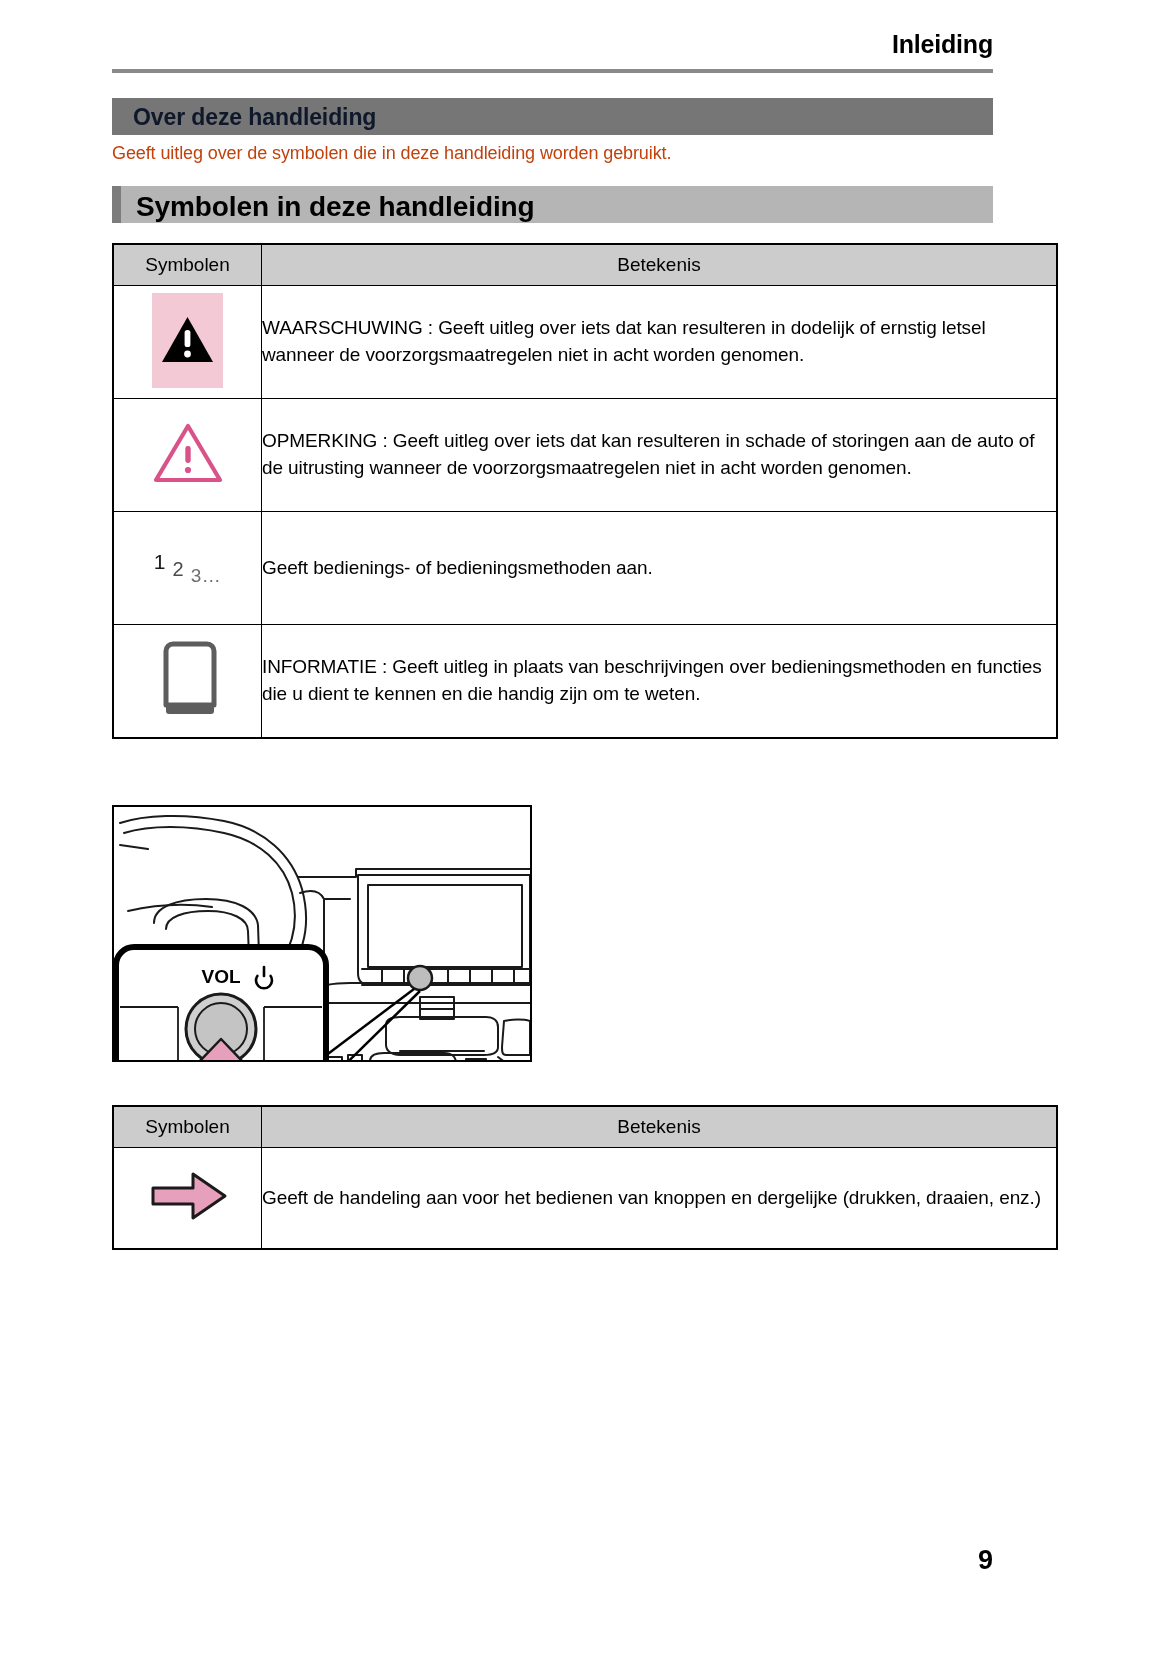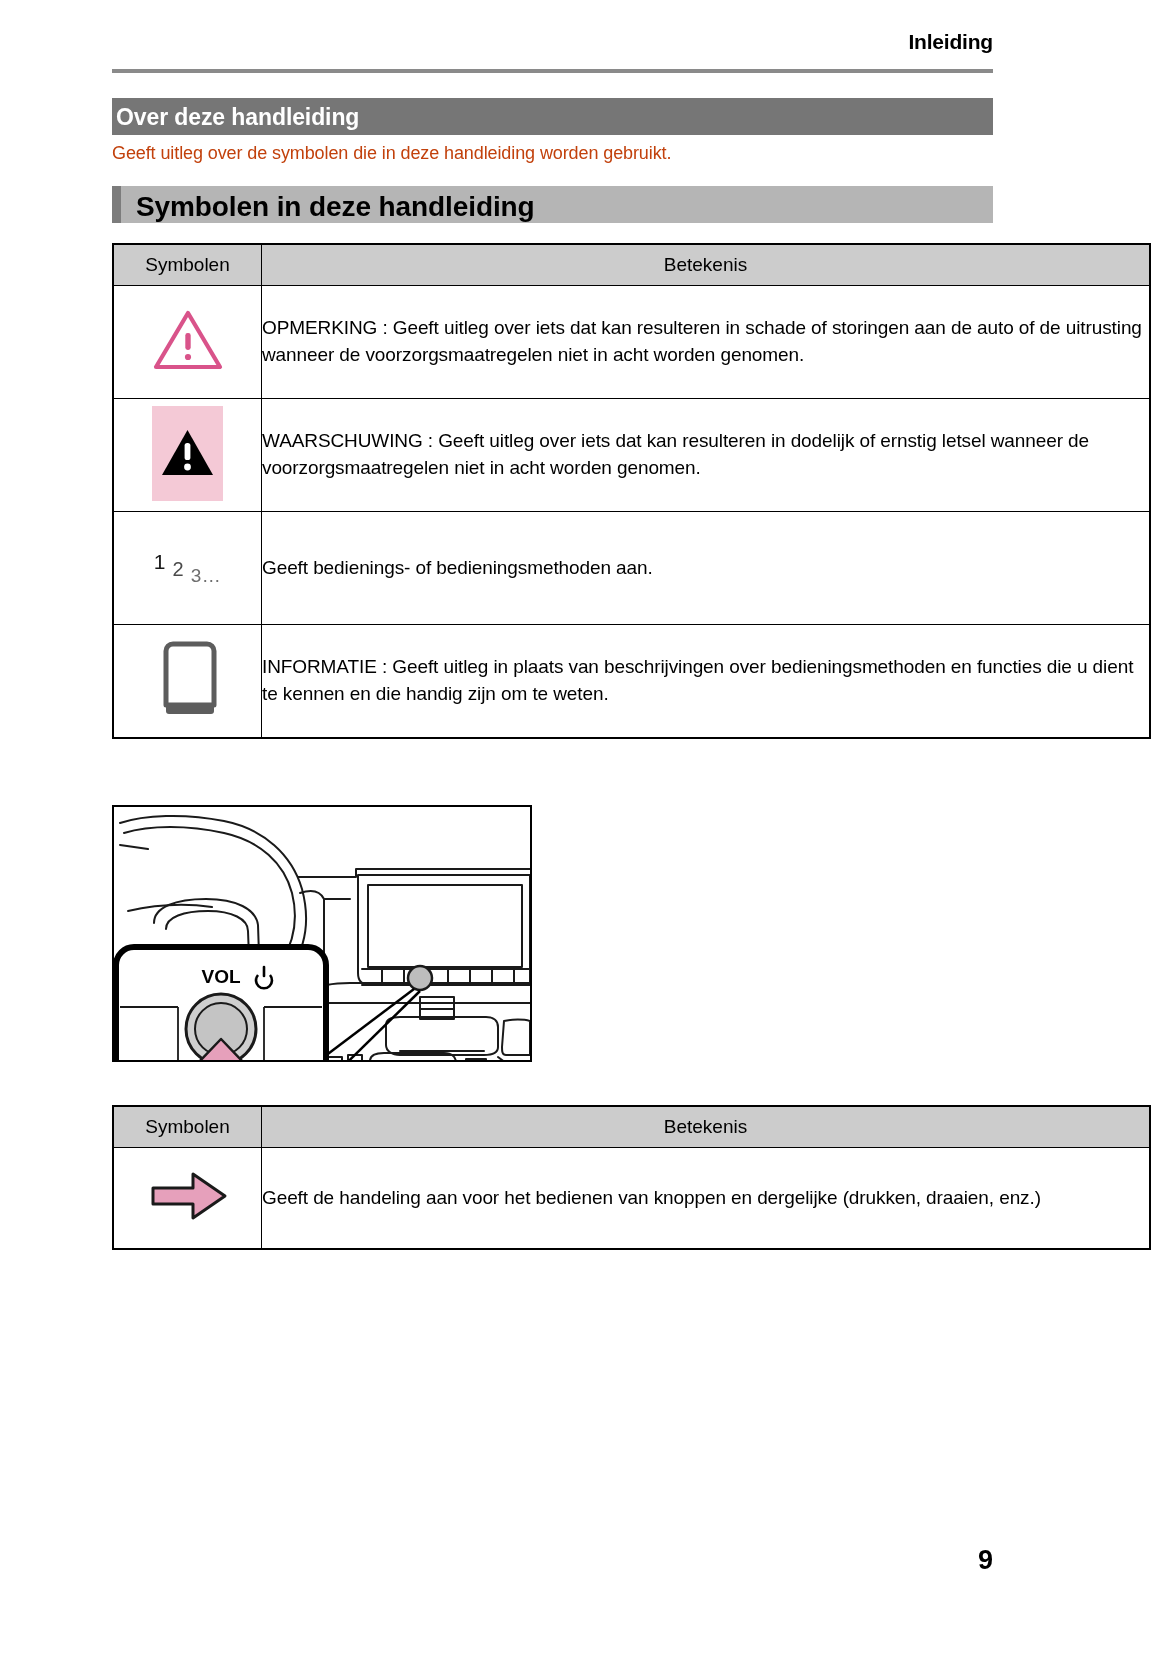--- a/index.html
+++ b/index.html
@@ -23,21 +23,21 @@
     height: 1653px;
   }
 
   
   .page-header {
     position: absolute;
     left: 112px;
     top: 30px;
     width: 881px;
     text-align: right;
-    font-size: 21px;
+    font-size: 25px;
     font-weight: bold;
     letter-spacing: -0.2px;
   }
   .header-rule {
     position: absolute;
     left: 112px;
     top: 69px;
     width: 881px;
     height: 4px;
     background: #8a8a8a;
@@ -47,25 +47,25 @@
   .bar-dark {
     position: absolute;
     left: 112px;
     width: 881px;
     height: 37px;
     background: #767676;
     box-sizing: border-box;
   }
   .bar-dark .bar-text {
     position: absolute;
-    left: 4px;
+    left: 21px;
     top: 6px;
     font-size: 23px;
     font-weight: bold;
-    color: #ffffff;
+    color: #0f172a;
     letter-spacing: -0.1px;
   }
 
   .bar-light {
     position: absolute;
     left: 112px;
     width: 881px;
     height: 37px;
     background: #b5b5b5;
     box-sizing: border-box;
@@ -93,21 +93,21 @@
     top: 143px;
     font-size: 18px;
     color: #c2410c;
     letter-spacing: -0.1px;
   }
 
   
   .sym-table {
     position: absolute;
     left: 112px;
-    width: 1039px;
+    width: 946px;
     border-collapse: collapse;
     border: 2px solid #000;
     table-layout: fixed;
     background: #fff;
   }
   .sym-table th, .sym-table td {
     border: 1.5px solid #000;
     padding: 0;
     vertical-align: middle;
   }
@@ -204,48 +204,48 @@
   </div>
 
   <table class="sym-table" style="top:243px;">
     <thead>
       <tr>
         <th class="col-sym">Symbolen</th>
         <th>Betekenis</th>
       </tr>
     </thead>
     <tbody>
+
+      <tr>
+        <td class="cell-sym">
+          <span class="warn-box">
+            <svg width="55" height="50" viewBox="0 0 55 50" aria-hidden="true">
+              <polygon points="27.5,2 53,47 2,47" fill="#000000"></polygon>
+              <rect x="24.6" y="15" width="5.8" height="17" rx="2.6" fill="#ffffff"></rect>
+              <circle cx="27.5" cy="39" r="3.4" fill="#ffffff"></circle>
+            </svg>
+          </span>
+        </td>
+        <td class="cell-mean">
+          <p>WAARSCHUWING : Geeft uitleg over iets dat kan resulteren in dodelijk of ernstig letsel wanneer de voorzorgsmaatregelen niet in acht worden genomen.</p>
+        </td>
+      </tr>
 
       <tr>
         <td class="cell-sym">
           <span class="note-tri">
             <svg width="70" height="62" viewBox="0 0 70 62" aria-hidden="true">
               <polygon points="35,4 67,58 3,58" fill="none" stroke="#d9538a" stroke-width="4.2" stroke-linejoin="round"></polygon>
               <rect x="32.3" y="24" width="5.4" height="17" rx="2.4" fill="#d9538a"></rect>
               <circle cx="35" cy="48" r="3.1" fill="#d9538a"></circle>
             </svg>
           </span>
         </td>
         <td class="cell-mean">
           <p>OPMERKING : Geeft uitleg over iets dat kan resulteren in schade of storingen aan de auto of de uitrusting wanneer de voorzorgsmaatregelen niet in acht worden genomen.</p>
-        </td>
-      </tr>
-
-      <tr>
-        <td class="cell-sym">
-          <span class="warn-box">
-            <svg width="55" height="50" viewBox="0 0 55 50" aria-hidden="true">
-              <polygon points="27.5,2 53,47 2,47" fill="#000000"></polygon>
-              <rect x="24.6" y="15" width="5.8" height="17" rx="2.6" fill="#ffffff"></rect>
-              <circle cx="27.5" cy="39" r="3.4" fill="#ffffff"></circle>
-            </svg>
-          </span>
-        </td>
-        <td class="cell-mean">
-          <p>WAARSCHUWING : Geeft uitleg over iets dat kan resulteren in dodelijk of ernstig letsel wanneer de voorzorgsmaatregelen niet in acht worden genomen.</p>
         </td>
       </tr>
 
       <tr>
         <td class="cell-sym">
           <span class="numseq"><span class="n1">1</span> <span class="n2">2</span> <span class="n3">3</span><span class="nd">…</span></span>
         </td>
         <td class="cell-mean">
           <p>Geeft bedienings- of bedieningsmethoden aan.</p>
         </td>

